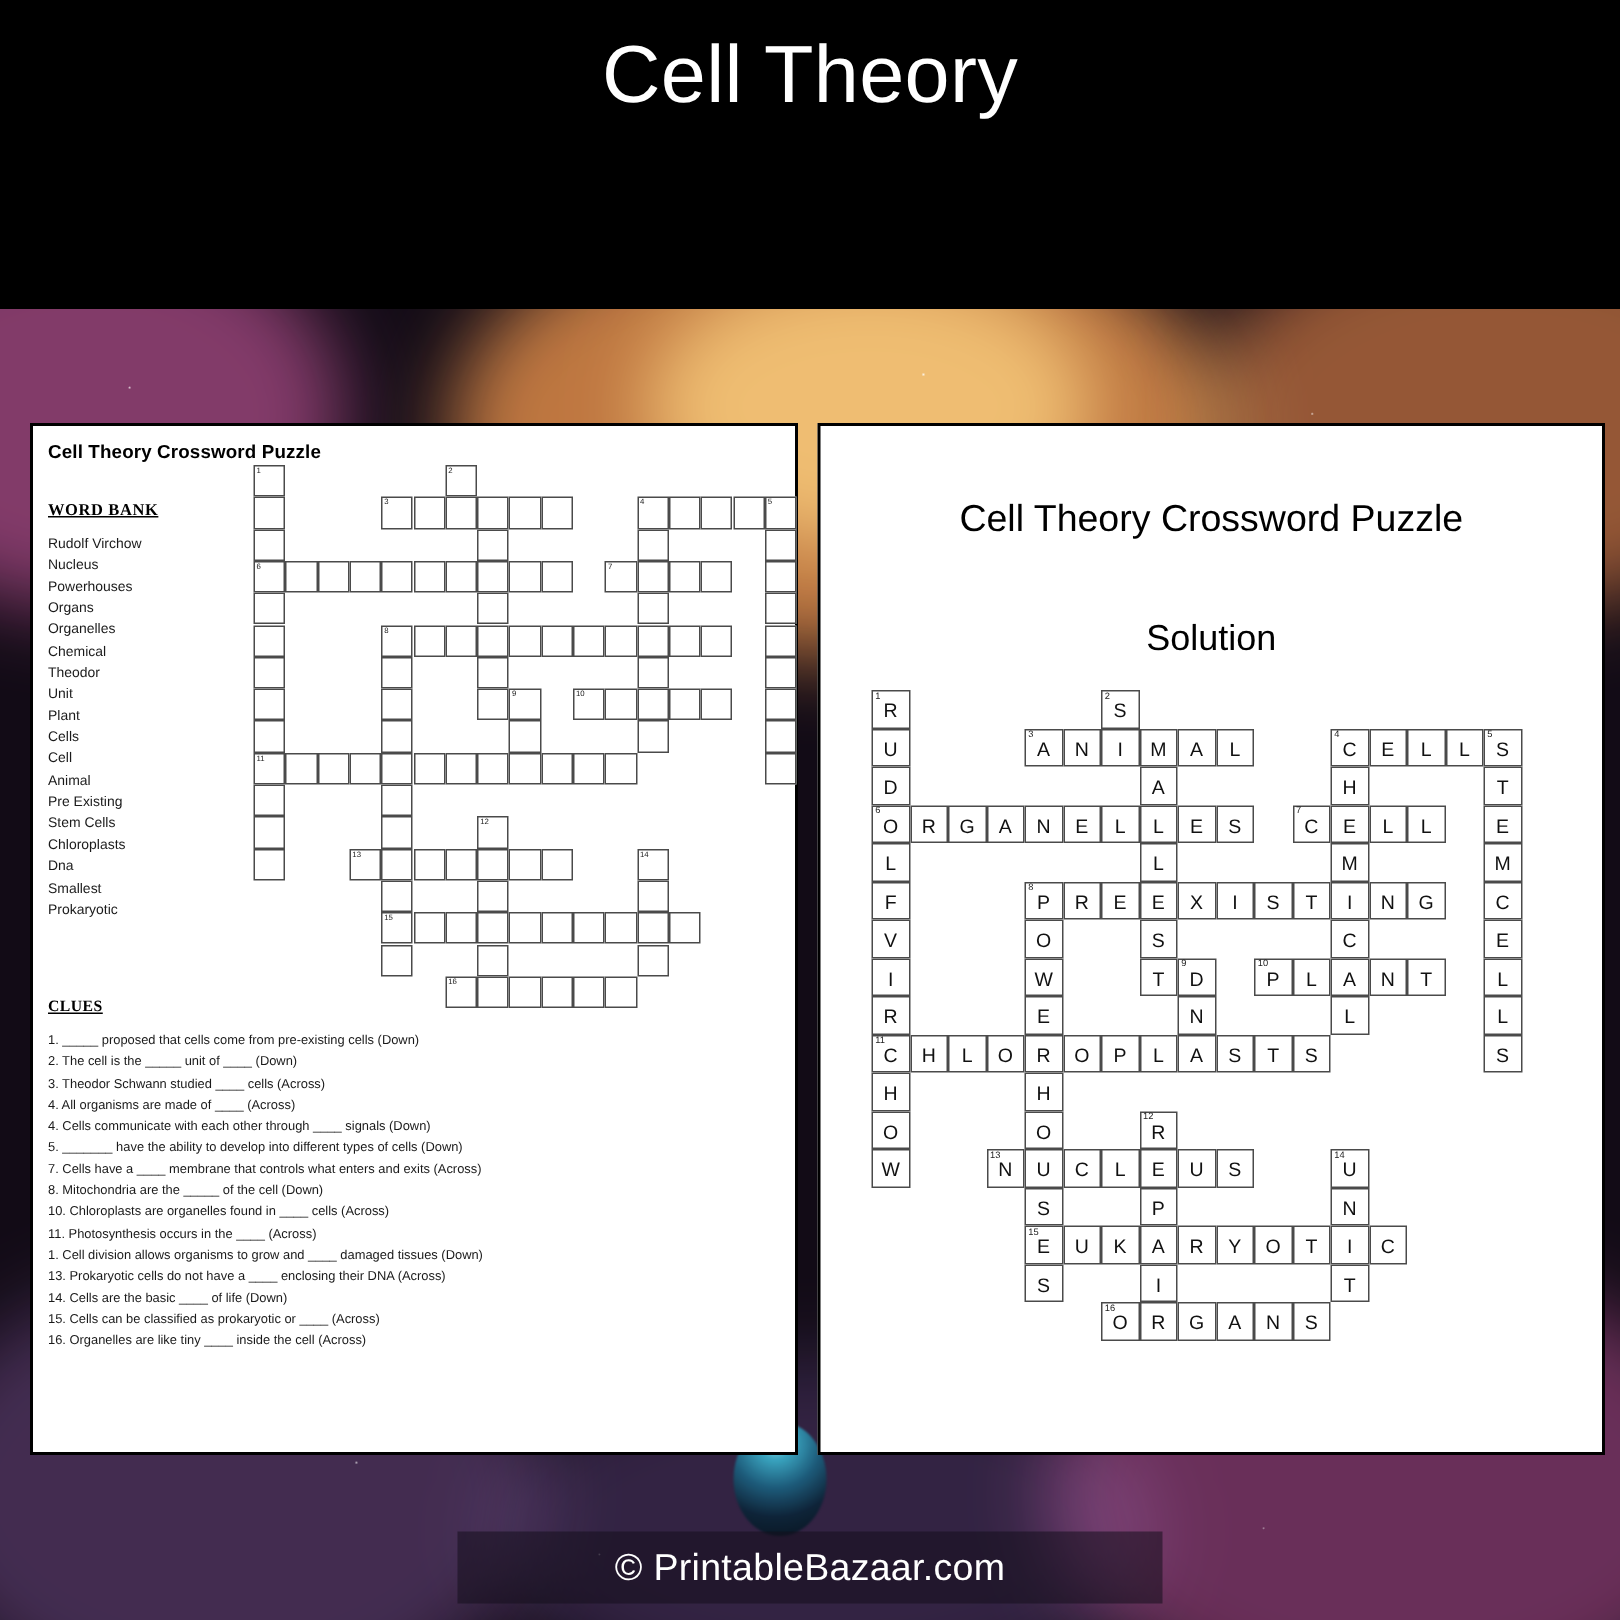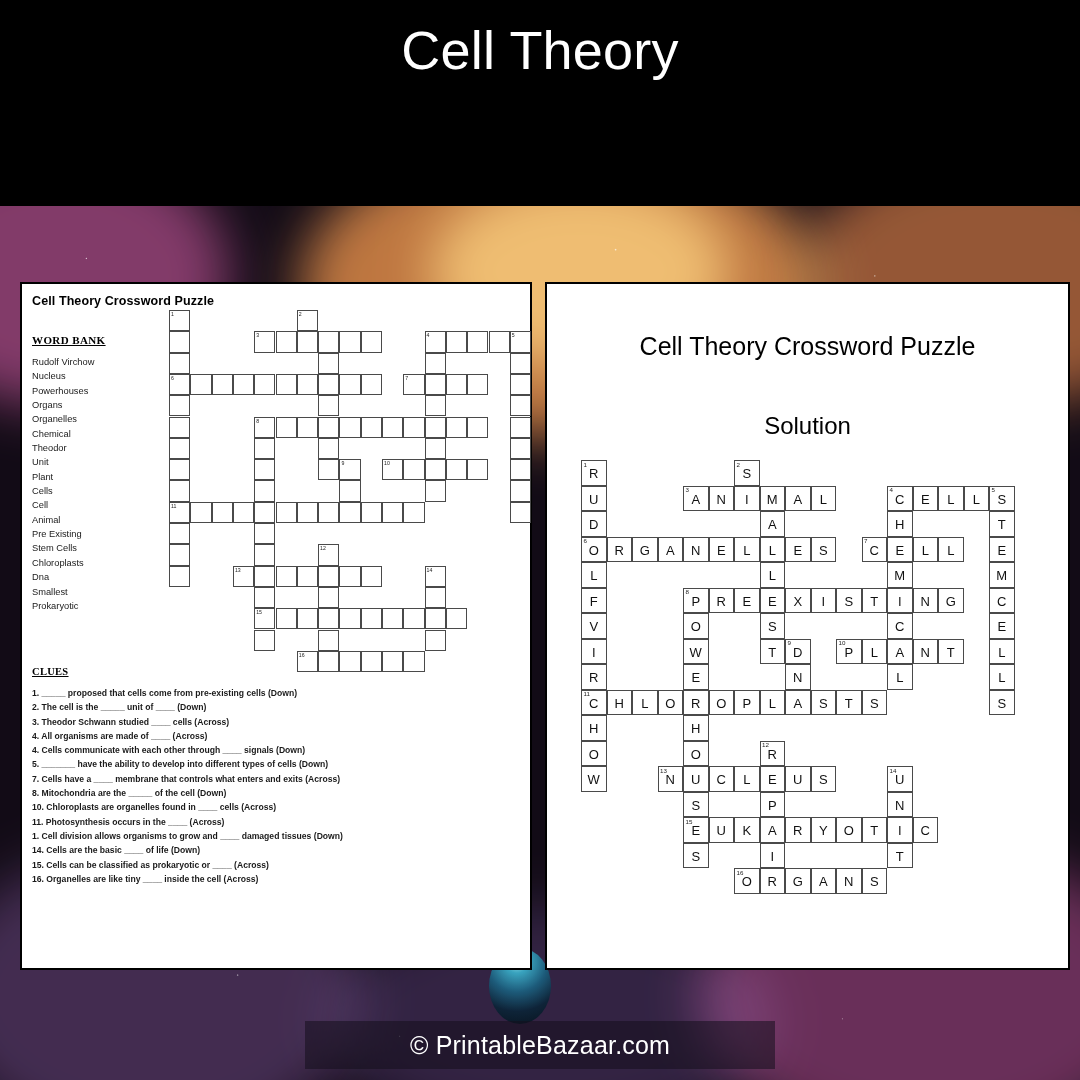--- a/index.html
+++ b/index.html
@@ -134,21 +134,21 @@
 
   
   #clues { position: absolute; left: 10px; top: 382px; width: 470px; }
   #clues .cl-title {
     font-family: "Liberation Serif", serif;
     font-size: 10.5px; font-weight: 700;
     text-decoration: underline;
     letter-spacing: .3px;
     margin-bottom: 9px;
   }
-  #clues ol { list-style: none; margin: 0; padding: 0; font-weight: bold; }
+  #clues ol { list-style: none; margin: 0; padding: 0; }
   #clues li {
     font-size: 8.6px;
     line-height: 14.3px;
     color: #1a1a1a;
     white-space: nowrap;
   }
 
   
   .xw { position: absolute; }
   #grid-blank { left: 147px; top: 26px; }
@@ -404,20 +404,21 @@
           <li>2. The cell is the _____ unit of ____ (Down)</li>
           <li>3. Theodor Schwann studied ____ cells (Across)</li>
           <li>4. All organisms are made of ____ (Across)</li>
           <li>4. Cells communicate with each other through ____  signals (Down)</li>
           <li>5. _______ have the ability to develop into different types of cells (Down)</li>
           <li>7. Cells have a ____ membrane that controls what enters and exits (Across)</li>
           <li>8. Mitochondria  are the _____ of the cell (Down)</li>
           <li>10. Chloroplasts are organelles found in ____ cells (Across)</li>
           <li>11. Photosynthesis occurs in the ____ (Across)</li>
           <li>1. Cell division allows organisms to grow and ____ damaged tissues (Down)</li>
+          <li>13. Prokaryotic cells do not have a ____ enclosing their DNA (Across)</li>
           <li>14. Cells are the basic ____ of life (Down)</li>
           <li>15. Cells can be classified as prokaryotic or ____ (Across)</li>
           <li>16. Organelles are like tiny ____ inside the  cell (Across)</li>
         </ol>
     </div>
   </div>
 
   <div class="sheet" id="sheet-solution">
     <div class="sheet-title" id="solution-heading">Cell Theory Crossword Puzzle</div>
     <div class="sheet-title" id="solution-sub">Solution</div>

